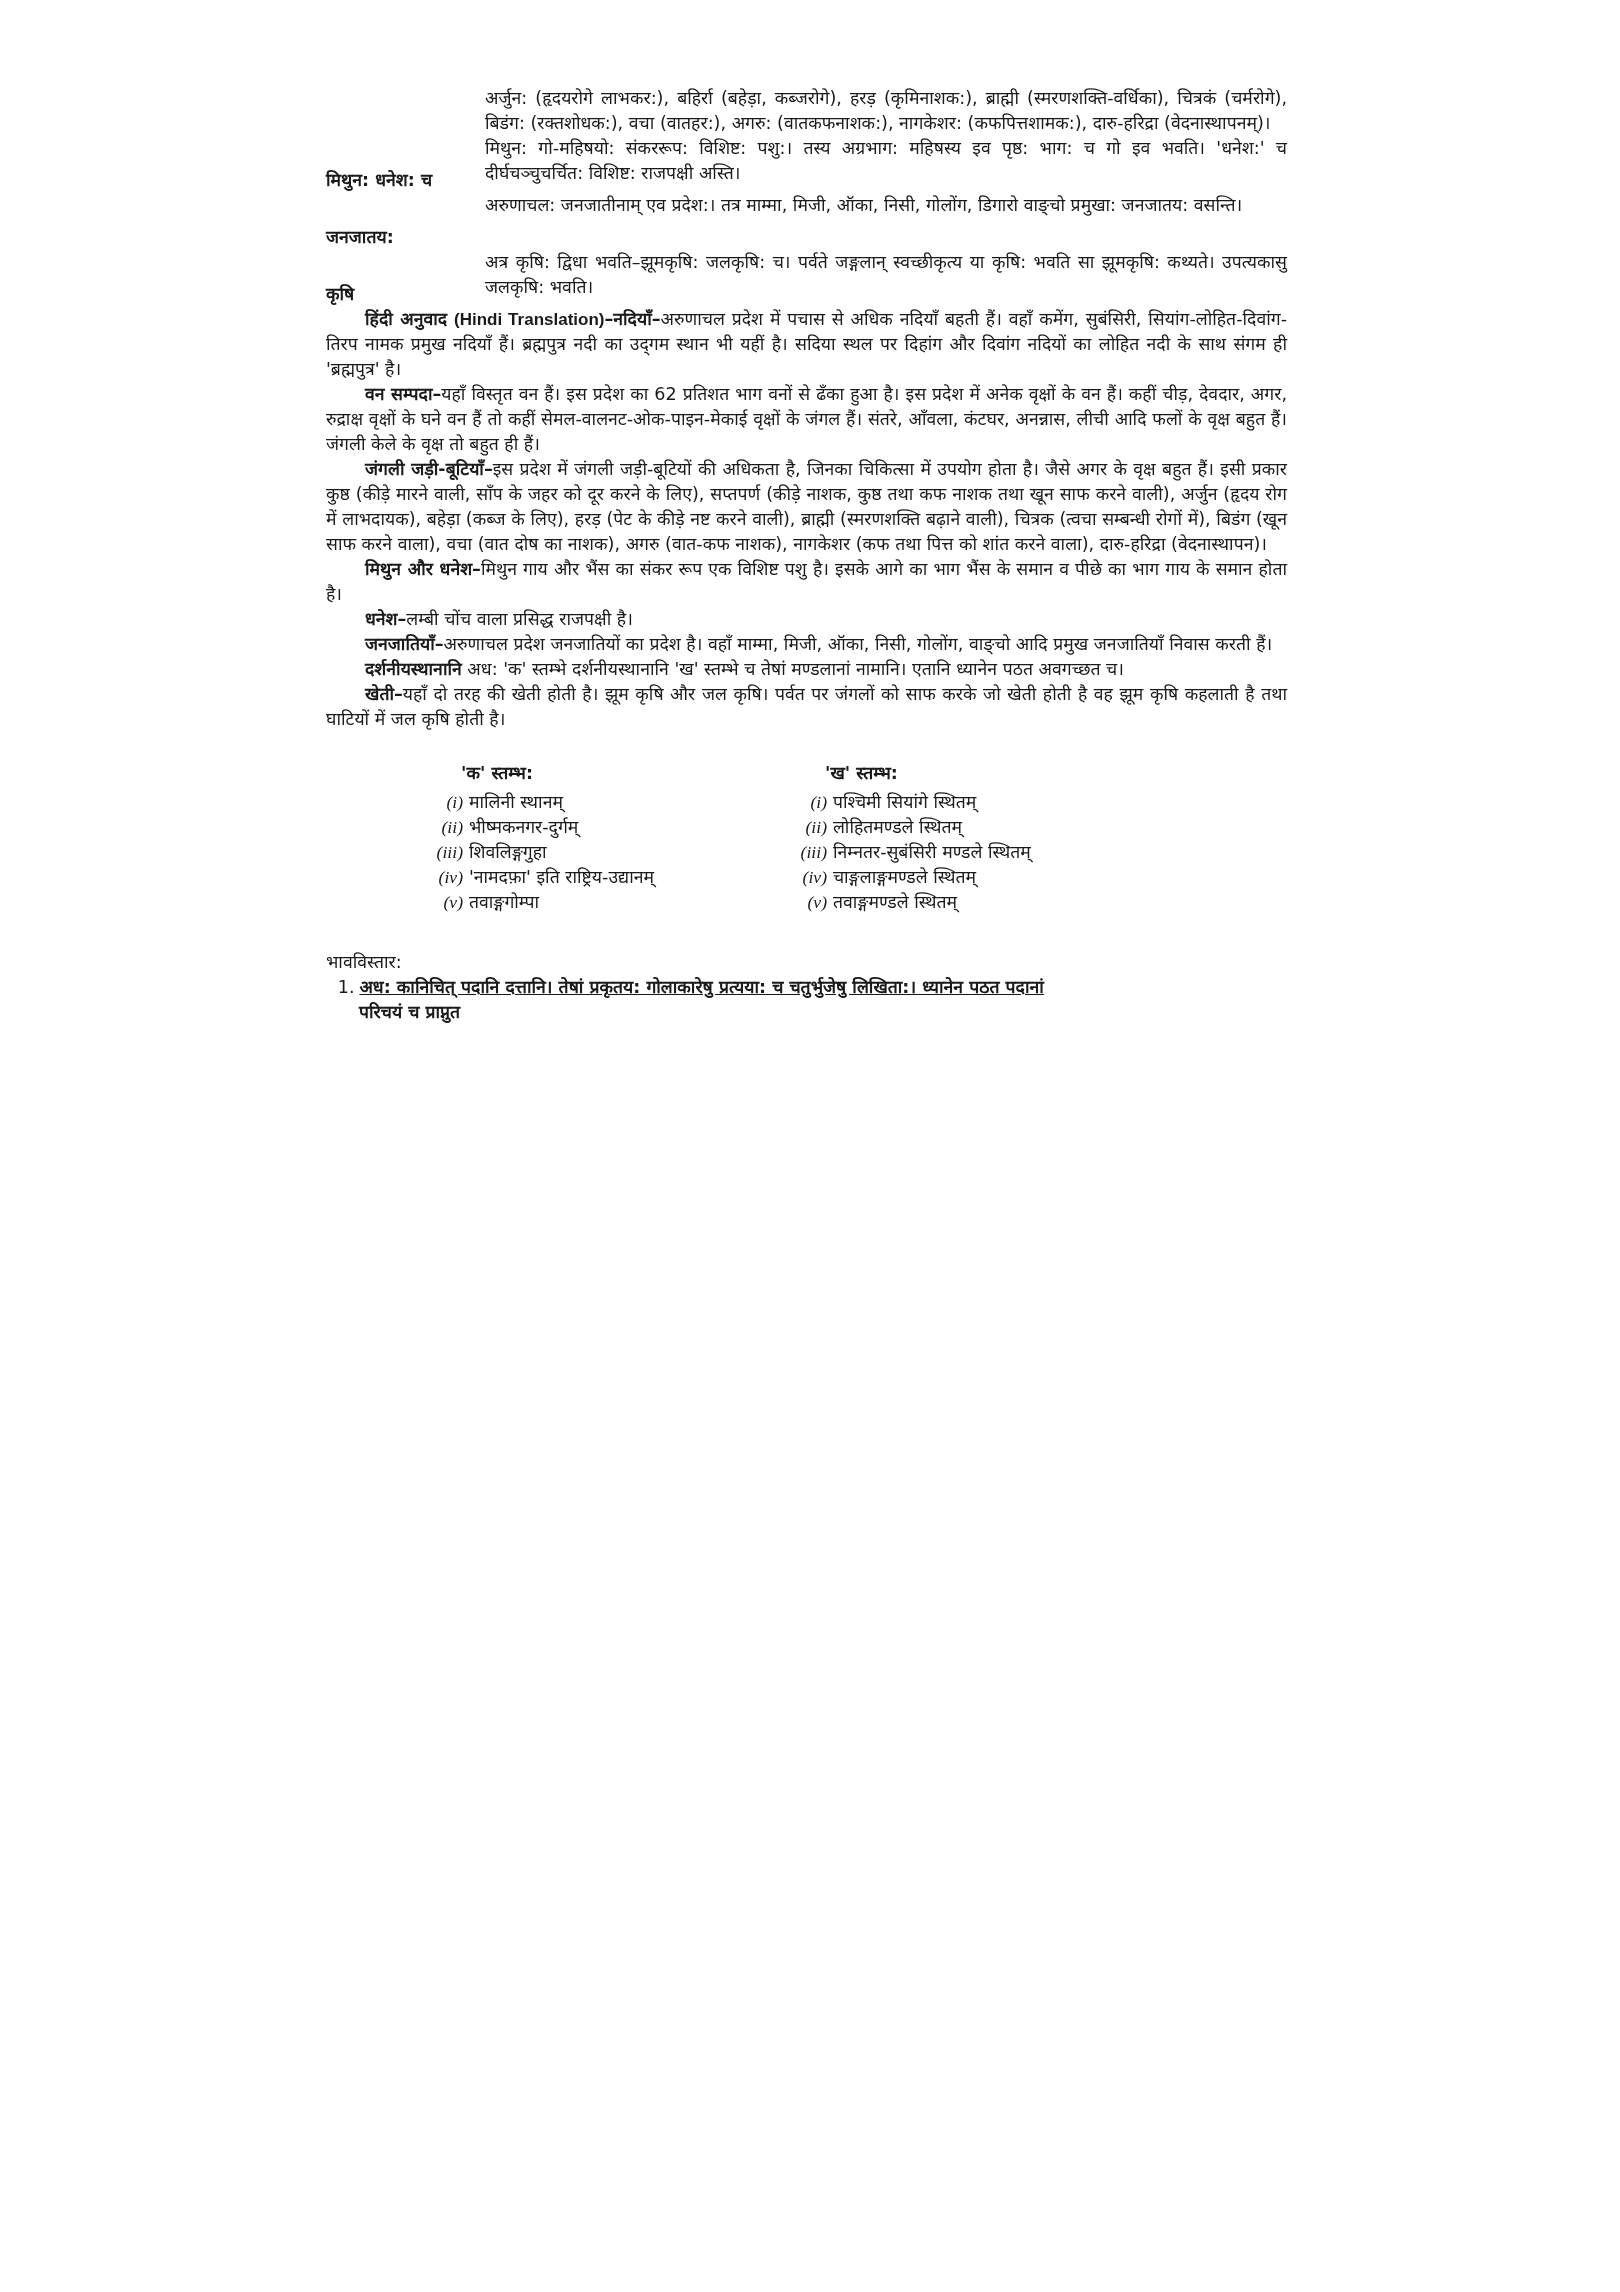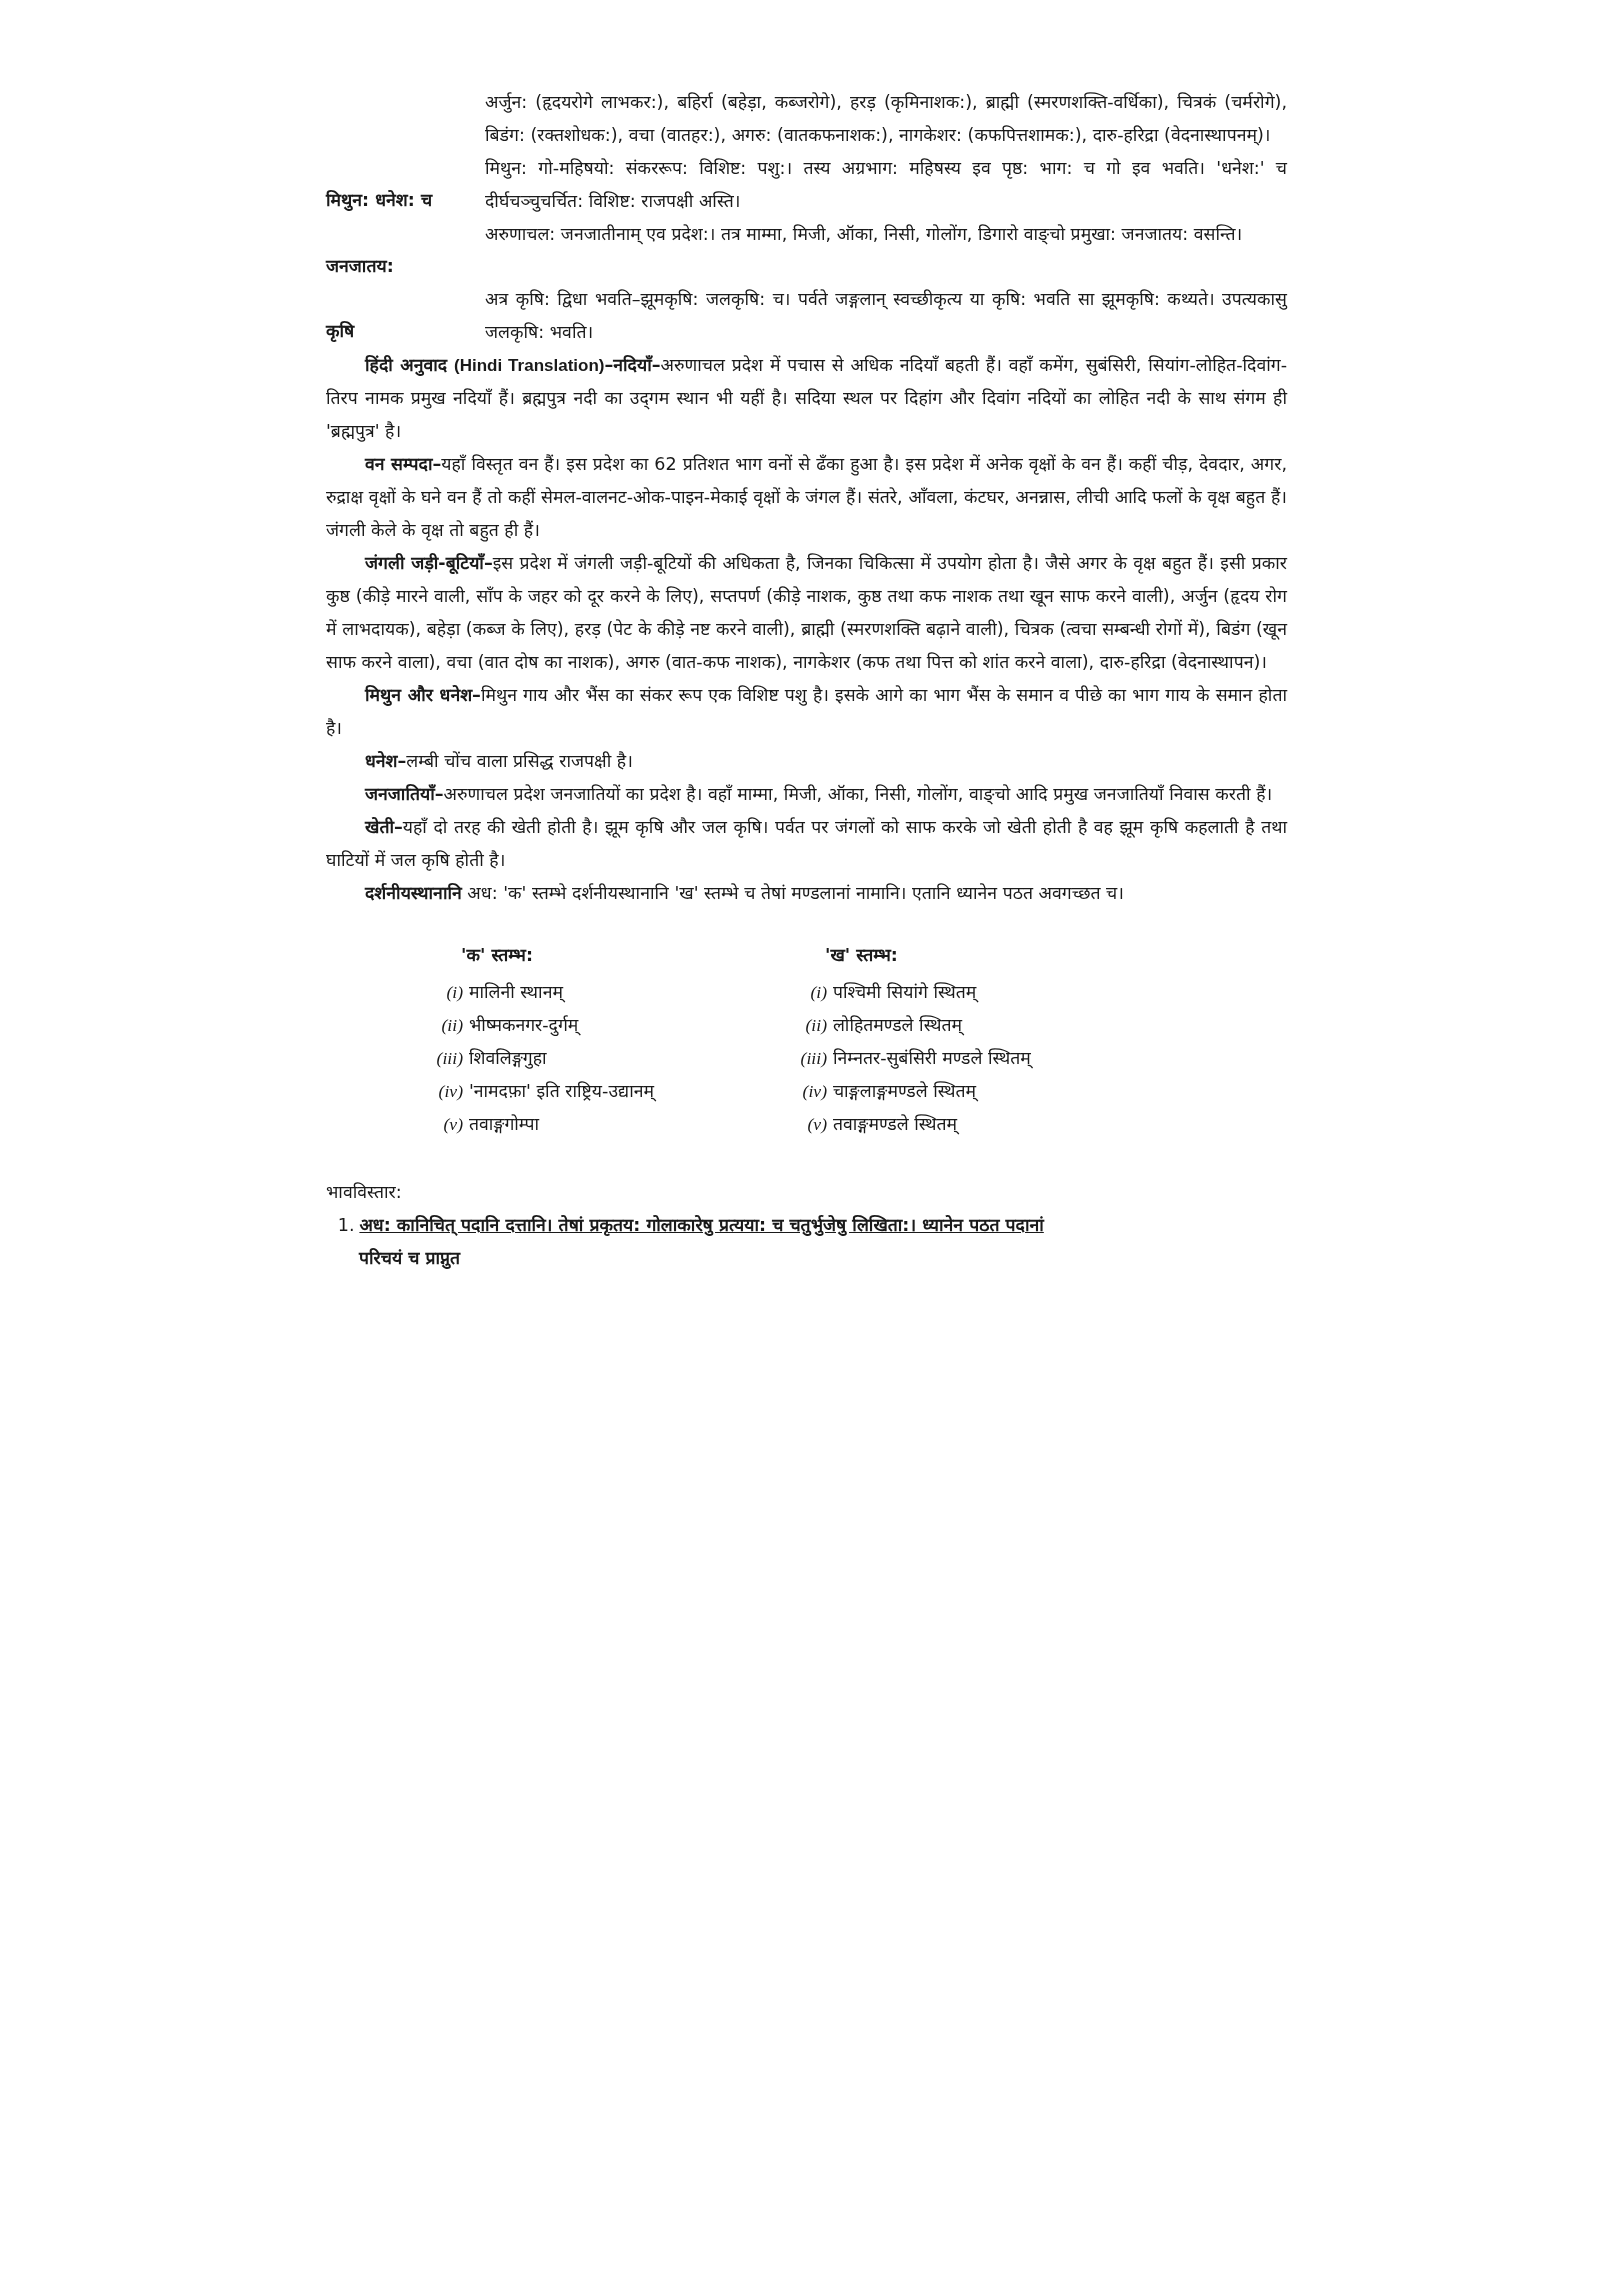--- a/index.html
+++ b/index.html
@@ -1,18 +1,18 @@
 <!DOCTYPE html>
 <html><head>
 <meta charset="utf-8">
 <style>
   html, body { margin:0; padding:0; background:#ffffff; }
   body { width:1620px; height:2293px; position:relative; overflow:hidden;
          font-family:"DejaVu Sans", "Liberation Sans", sans-serif; color:#1a1a1a; }
-  .page { position:absolute; left:326px; top:86px; width:961px; font-size:17.6px; line-height:33px; }
+  .page { position:absolute; left:326px; top:86px; width:961px; font-size:17.6px; line-height:25px; }
   .gloss-row { display:flex; }
   .gloss-label { width:159px; flex:0 0 159px; font-weight:bold; white-space:nowrap;margin-top:32px; }
   .gloss-text { flex:1; text-align:justify; }
   .para { text-indent:39px; text-align:justify; margin:0; }
   .para b { font-weight:bold; }
   .hdr-en { font-family:Liberation Sans, sans-serif; font-size:17px; }
   .table { display:flex; margin-top:29px; margin-left:98px;gap:41px; }
   .col { width:323px; }
   .col-head { font-weight:bold; padding-left:37px; margin-bottom:3.9px; }
   .row { display:flex; }
@@ -46,22 +46,22 @@
 
   <p class="para">
     <b>हिंदी अनुवाद</b>
     <b class="hdr-en">(Hindi Translation)</b><b>–नदियाँ–</b><span>अरुणाचल प्रदेश में पचास से अधिक नदियाँ बहती हैं। वहाँ कमेंग, सुबंसिरी, सियांग-लोहित-दिवांग-तिरप नामक प्रमुख नदियाँ हैं। ब्रह्मपुत्र नदी का उद्‌गम स्थान भी यहीं है। सदिया स्थल पर दिहांग और दिवांग नदियों का लोहित नदी के साथ संगम ही 'ब्रह्मपुत्र' है।</span>
   </p>
   <p class="para"><b>वन सम्पदा–</b><span>यहाँ विस्तृत वन हैं। इस प्रदेश का 62 प्रतिशत भाग वनों से ढँका हुआ है। इस प्रदेश में अनेक वृक्षों के वन हैं। कहीं चीड़, देवदार, अगर, रुद्राक्ष वृक्षों के घने वन हैं तो कहीं सेमल-वालनट-ओक-पाइन-मेकाई वृक्षों के जंगल हैं। संतरे, आँवला, कंटघर, अनन्नास, लीची आदि फलों के वृक्ष बहुत हैं। जंगली केले के वृक्ष तो बहुत ही हैं।</span></p>
   <p class="para"><b>जंगली जड़ी-बूटियाँ–</b><span>इस प्रदेश में जंगली जड़ी-बूटियों की अधिकता है, जिनका चिकित्सा में उपयोग होता है। जैसे अगर के वृक्ष बहुत हैं। इसी प्रकार कुष्ठ (कीड़े मारने वाली, साँप के जहर को दूर करने के लिए), सप्तपर्ण (कीड़े नाशक, कुष्ठ तथा कफ नाशक तथा खून साफ करने वाली), अर्जुन (हृदय रोग में लाभदायक), बहेड़ा (कब्ज के लिए), हरड़ (पेट के कीड़े नष्ट करने वाली), ब्राह्मी (स्मरणशक्ति बढ़ाने वाली), चित्रक (त्वचा सम्बन्धी रोगों में), बिडंग (खून साफ करने वाला), वचा (वात दोष का नाशक), अगरु (वात-कफ नाशक), नागकेशर (कफ तथा पित्त को शांत करने वाला), दारु-हरिद्रा (वेदनास्थापन)।</span></p>
   <p class="para"><b>मिथुन और धनेश–</b><span>मिथुन गाय और भैंस का संकर रूप एक विशिष्ट पशु है। इसके आगे का भाग भैंस के समान व पीछे का भाग गाय के समान होता है।</span></p>
   <p class="para"><b>धनेश–</b><span>लम्बी चोंच वाला प्रसिद्ध राजपक्षी है।</span></p>
   <p class="para"><b>जनजातियाँ–</b><span>अरुणाचल प्रदेश जनजातियों का प्रदेश है। वहाँ माम्मा, मिजी, ऑका, निसी, गोलोंग, वाङ्चो आदि प्रमुख जनजातियाँ निवास करती हैं।</span></p>
+  <p class="para"><b>दर्शनीयस्थानानि</b><span> अध: 'क' स्तम्भे दर्शनीयस्थानानि 'ख' स्तम्भे च तेषां मण्डलानां नामानि। एतानि ध्यानेन पठत अवगच्छत च।</span></p>
   <p class="para"><b>खेती–</b><span>यहाँ दो तरह की खेती होती है। झूम कृषि और जल कृषि। पर्वत पर जंगलों को साफ करके जो खेती होती है वह झूम कृषि कहलाती है तथा घाटियों में जल कृषि होती है।</span></p>
-  <p class="para"><b>दर्शनीयस्थानानि</b><span> अध: 'क' स्तम्भे दर्शनीयस्थानानि 'ख' स्तम्भे च तेषां मण्डलानां नामानि। एतानि ध्यानेन पठत अवगच्छत च।</span></p>
 
   <div class="table">
     <div class="col">
       <div class="col-head">'क' स्तम्भ:</div>
       <div class="row">
           <span class="num">(i)</span>
           <span>मालिनी स्थानम्</span>
         </div>
       <div class="row">
           <span class="num">(ii)</span>

